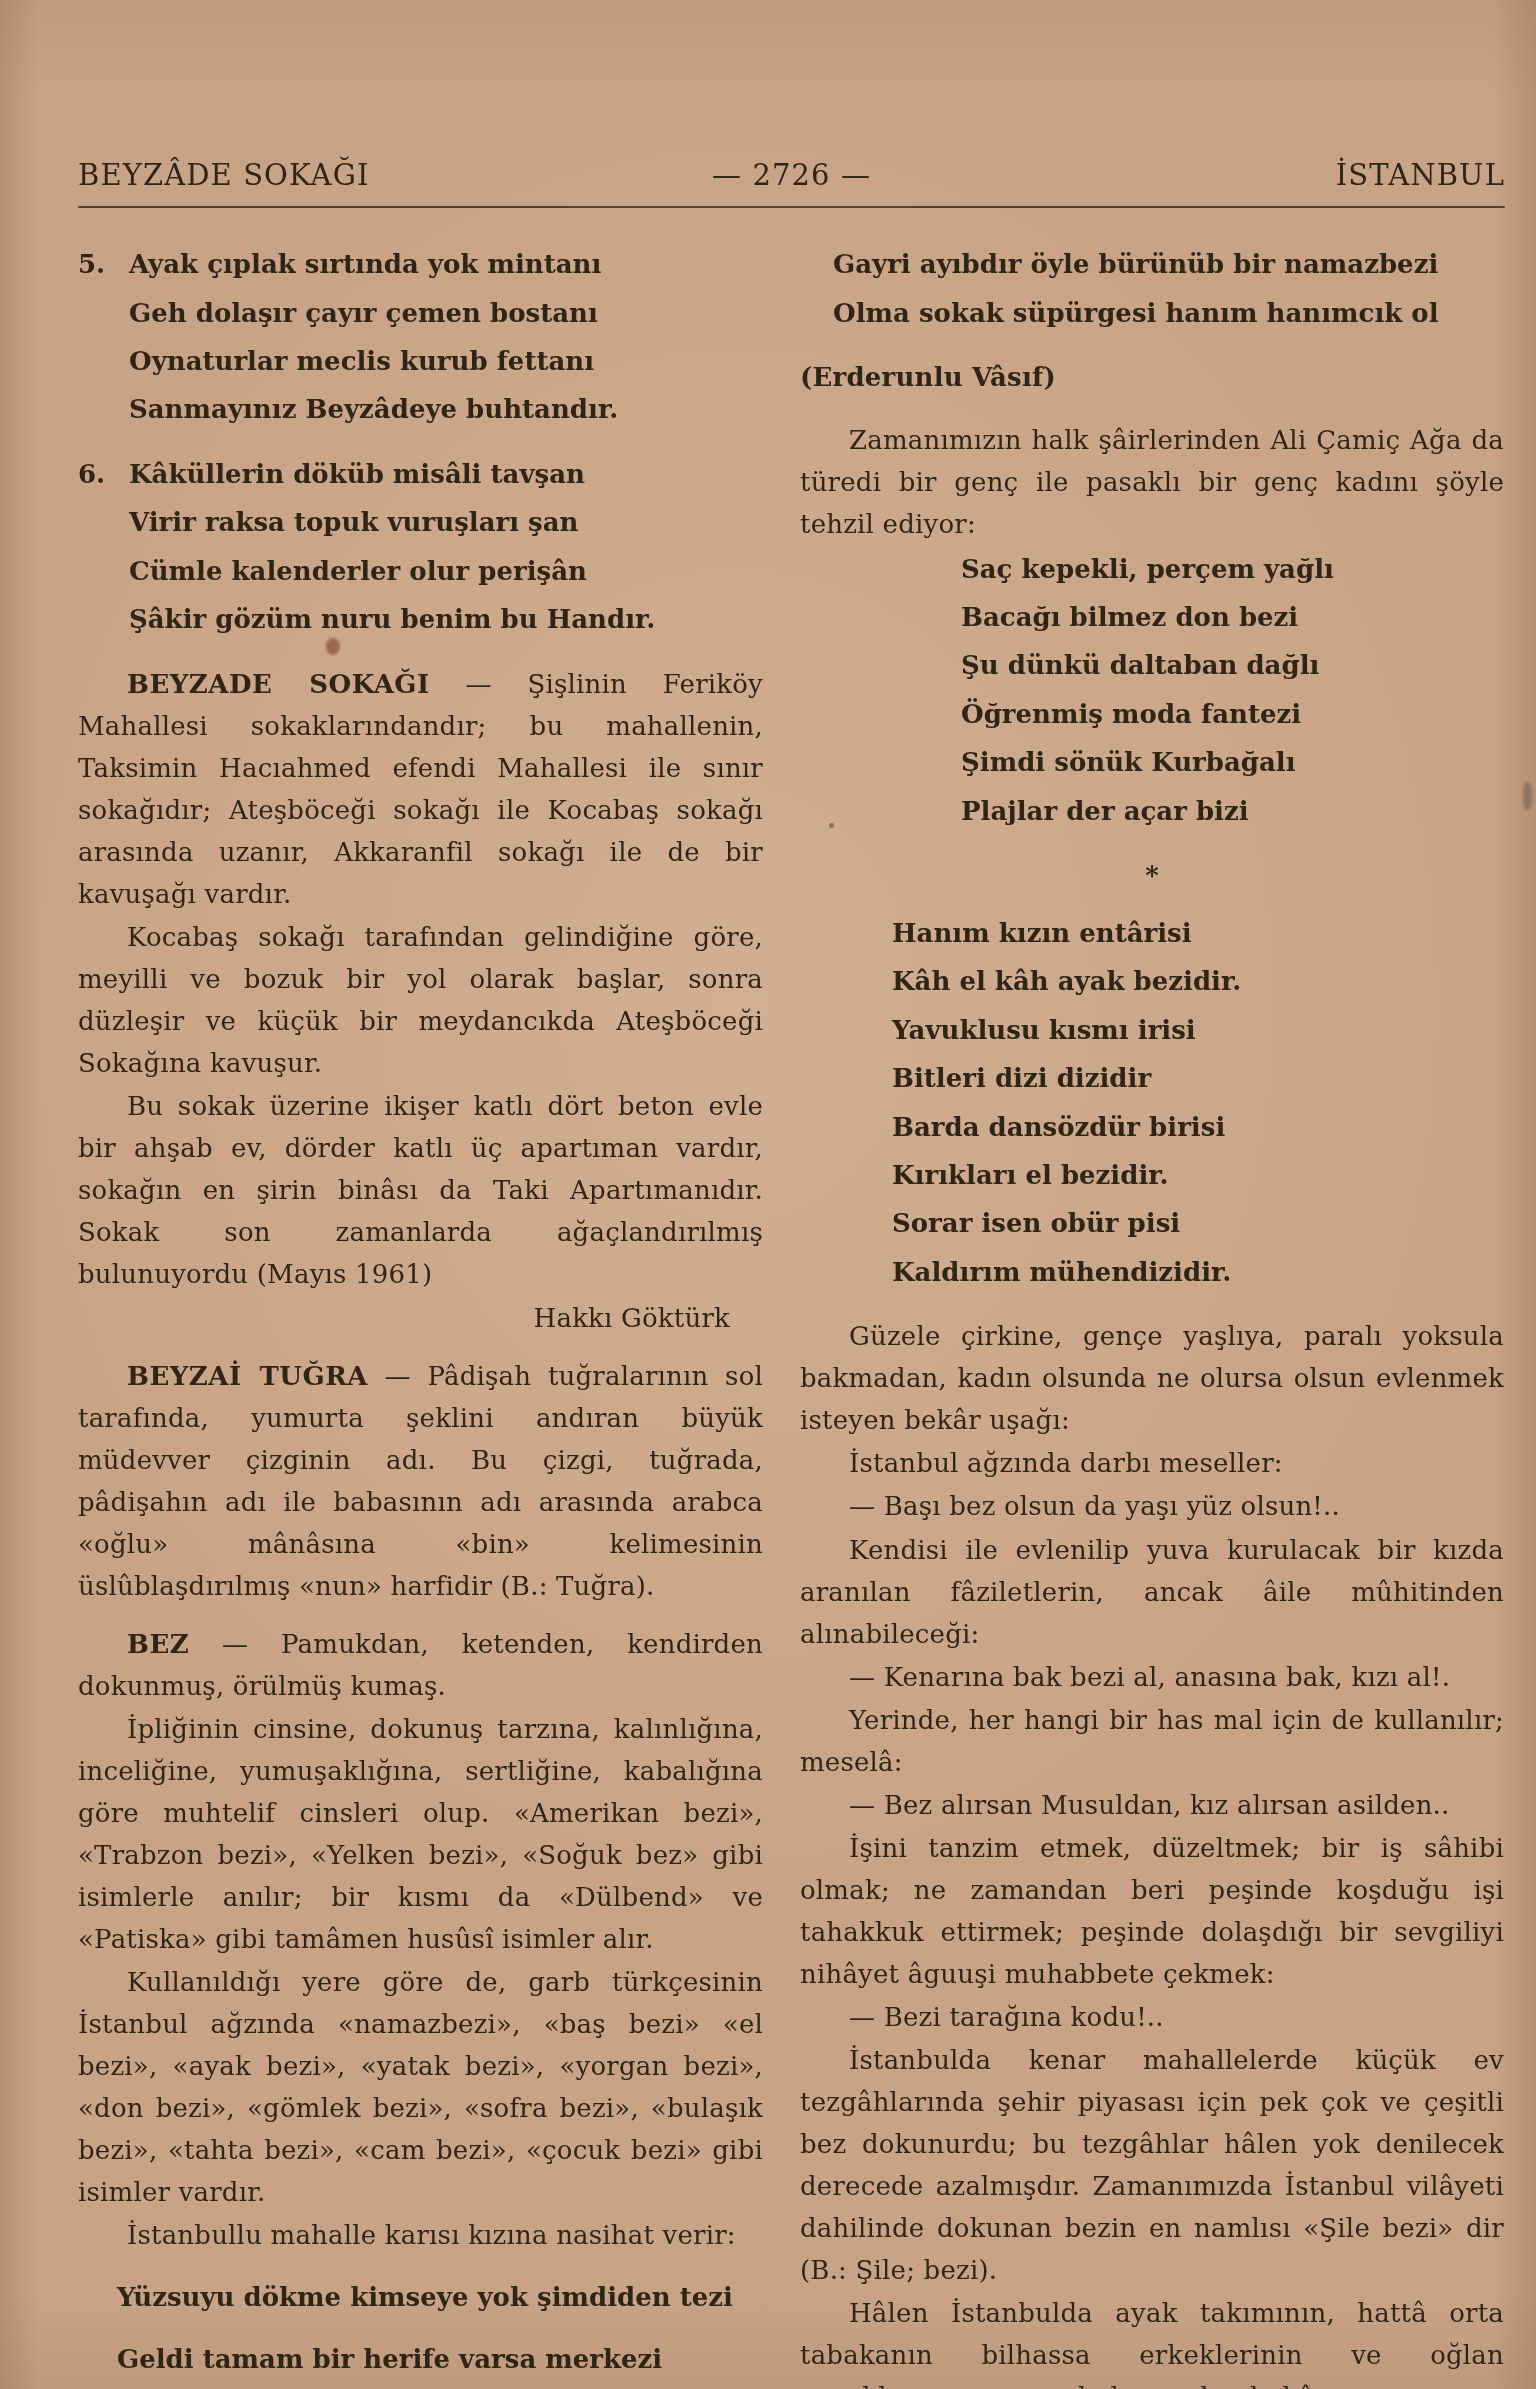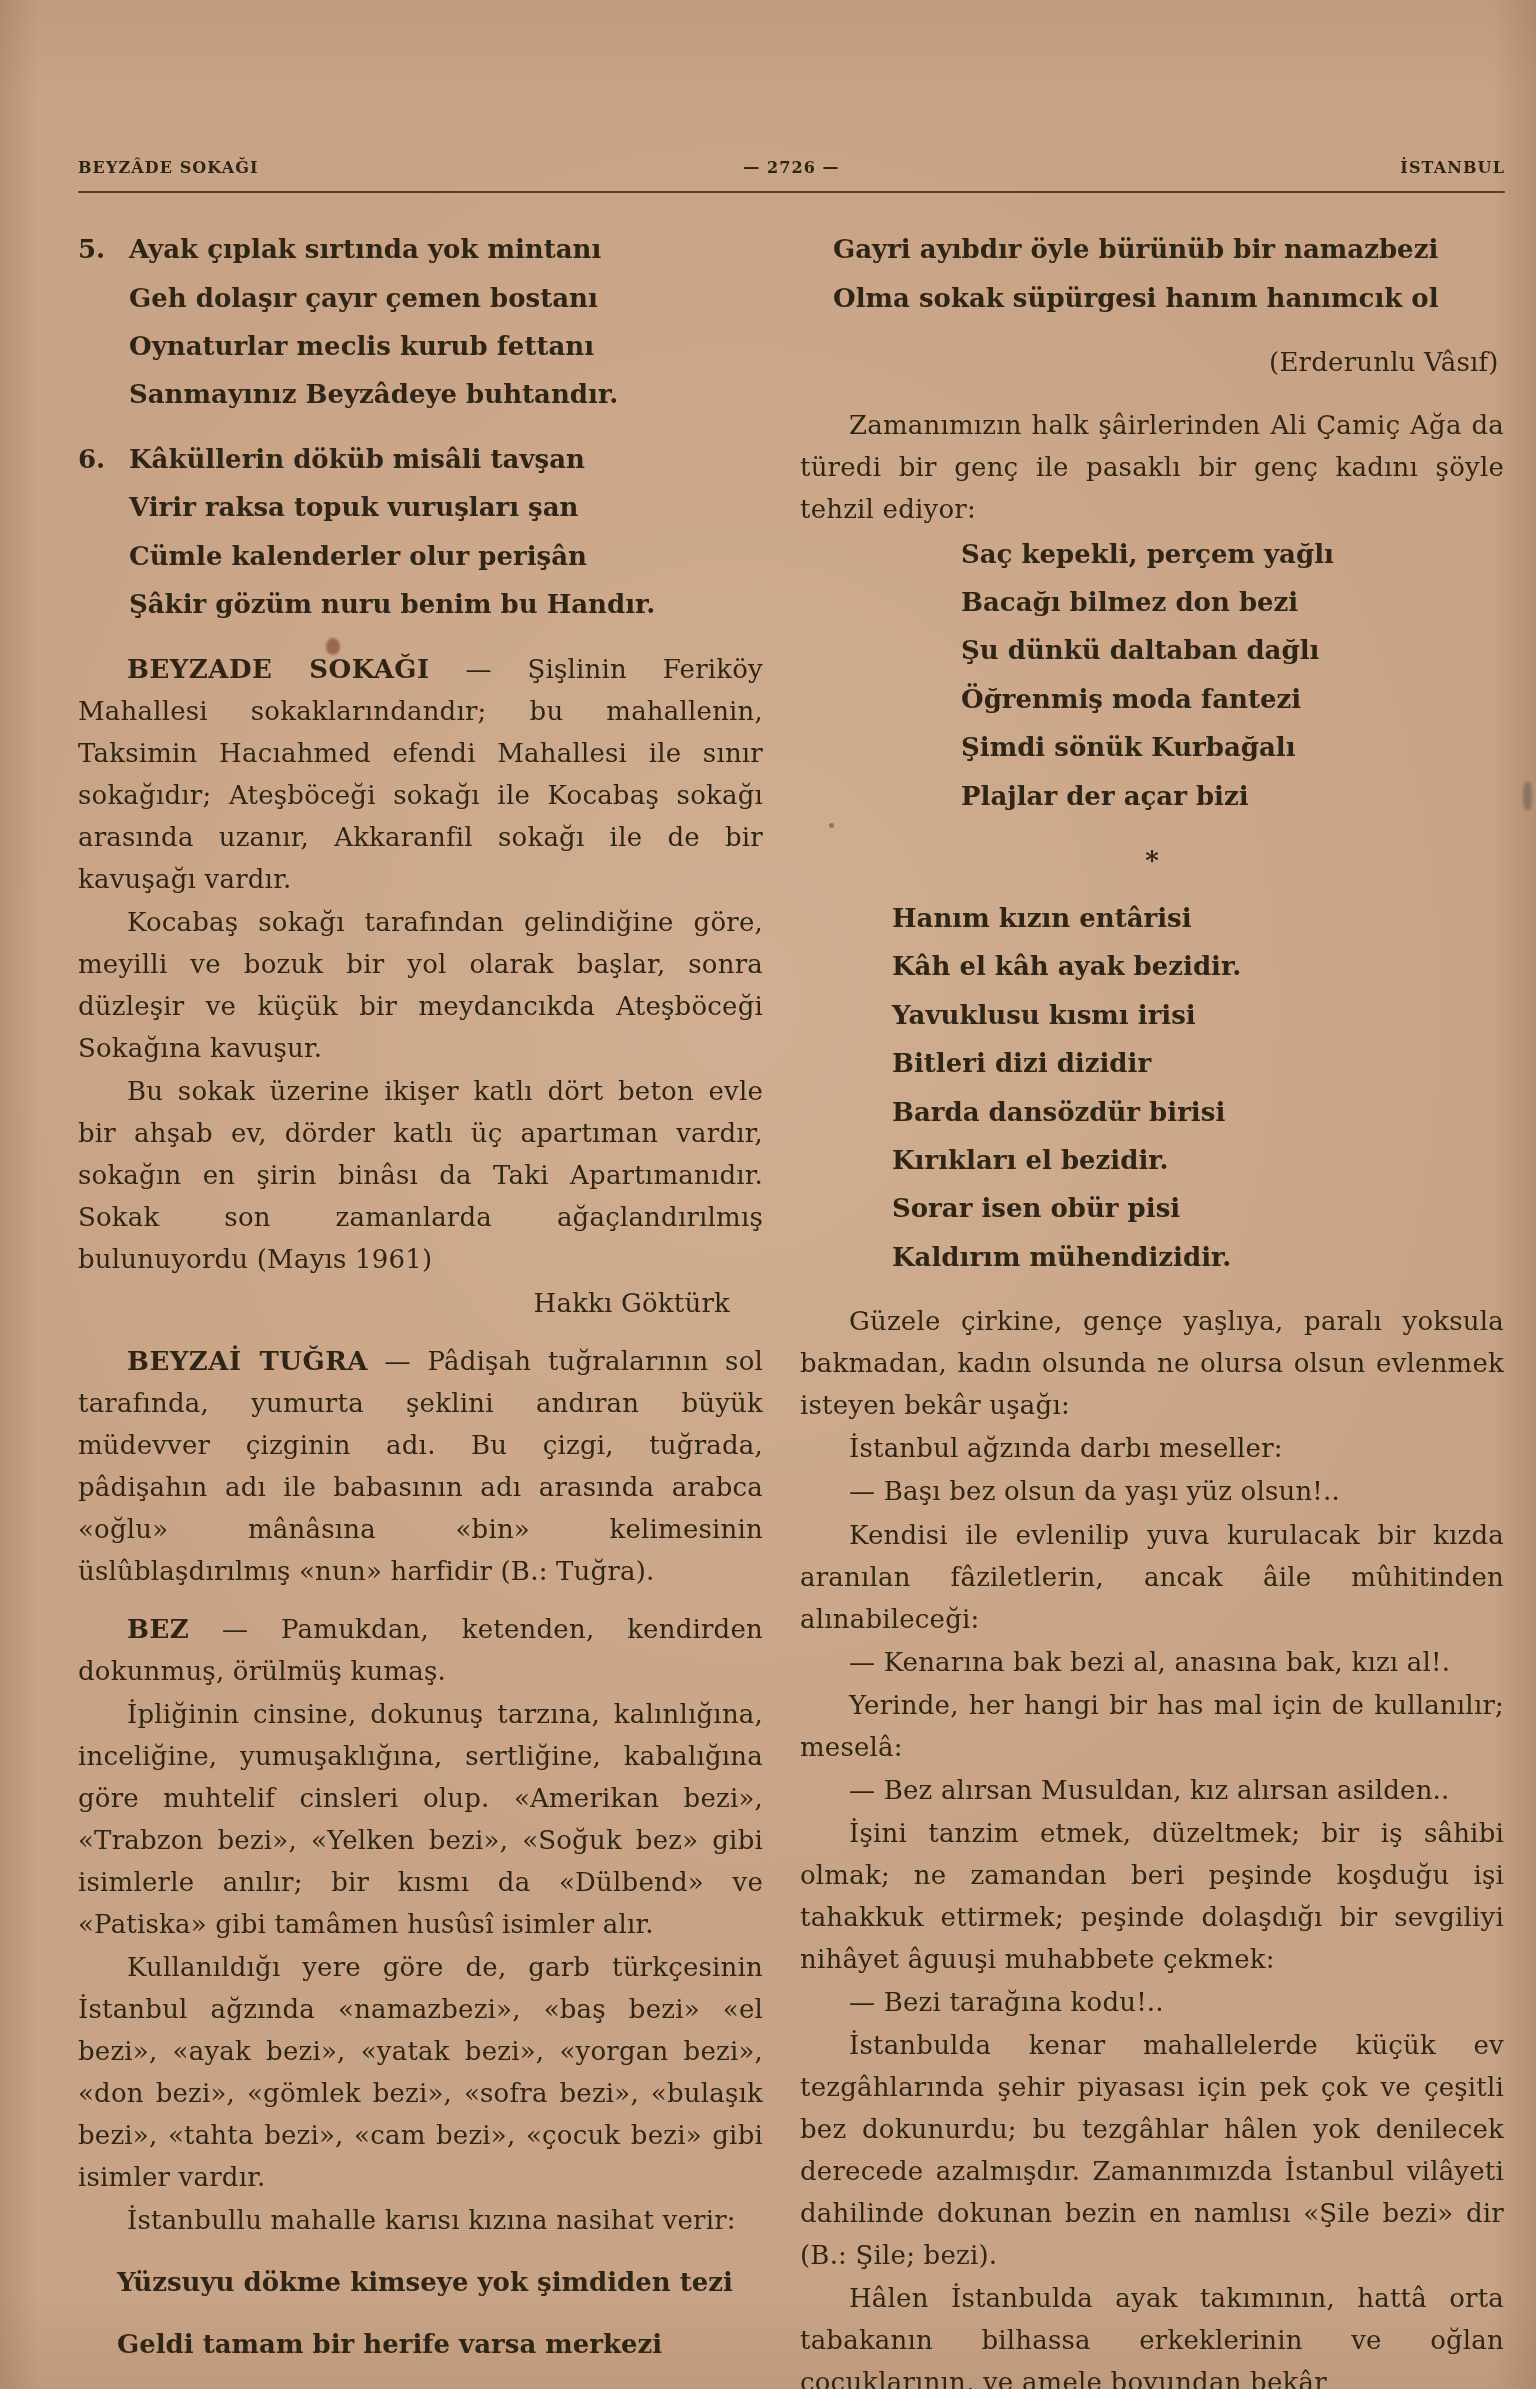--- a/index.html
+++ b/index.html
@@ -12,21 +12,21 @@
     background-image:
       radial-gradient(ellipse 70% 55% at 48% 42%, rgba(255,236,212,0.16), rgba(0,0,0,0) 70%),
       linear-gradient(90deg, rgba(110,74,48,0.20) 0%, rgba(0,0,0,0) 2.5%, rgba(0,0,0,0) 97%, rgba(110,74,48,0.22) 100%),
       linear-gradient(180deg, rgba(120,82,54,0.10) 0%, rgba(0,0,0,0) 4%, rgba(0,0,0,0) 96%, rgba(120,82,54,0.12) 100%);
     color:#2f2517;
     font-family:"DejaVu Serif","Liberation Serif",serif;
     overflow:hidden;
   }
   .running-head {
     display:grid; grid-template-columns:1fr auto 1fr; align-items:baseline;
-    font-weight:bold; font-size:16px; letter-spacing:1.1px;
+    font-weight:normal; font-size:29px; letter-spacing:1.1px;
   }
   .running-head .rh-left  { justify-self:start; }
   .running-head .rh-mid   { justify-self:center; }
   .running-head .rh-right { justify-self:end; }
   .rule { height:2.1px; background:#352a1c; opacity:.82; margin-top:14px; border-radius:1.6px; }
   .columns {
     display:grid; grid-template-columns:685px 704px; column-gap:37px;
     margin-top:33px; font-size:26px; line-height:42px;
   }
   .col { min-width:0; }
@@ -34,21 +34,21 @@
   .entry { margin-top:16px; }
   .headword { font-weight:bold; letter-spacing:0.5px; }
   .stanza { font-weight:bold; margin:2.1px 0 22.5px 0; }
   .stanza .vline { margin-bottom:6.4px; }
   .vline { position:relative; padding-left:51px; text-indent:0; text-align:left; }
   .vnum { position:absolute; left:0; top:0; }
   .stanza-r1 .vline { padding-left:33px; }
   .stanza-r2 .vline { padding-left:161px; }
   .stanza-r3 .vline { padding-left:92px; }
   .stanza-bez .vline { padding-left:39px;margin-top:20px; }
-  .attribution { text-align:right; font-weight:normal; text-indent:0; padding-right:5.4px; margin:8.6px 0 21.4px 0; }
+  .attribution { text-align:left; font-weight:bold; text-indent:0; padding-right:5.4px; margin:8.6px 0 21.4px 0; }
   .signature  { text-align:right; font-weight:normal; text-indent:0; padding-right:33px; margin:2.1px 0 13px 0; }
   .sep { text-align:center; font-weight:bold; text-indent:0; margin:15px 0 16px 0; letter-spacing:0; }
   .speck { position:absolute; border-radius:50%; pointer-events:none; }
   .speck-a { left:326px; top:638px; width:14px; height:17px; background:rgba(116,52,28,0.55); filter:blur(1.1px); }
   .speck-b { left:1523px; top:782px; width:8.6px; height:28px; background:rgba(70,66,60,0.38); filter:blur(1.6px); border-radius:40%; }
   .speck-c { left:829px; top:823px; width:5.4px; height:5.4px; background:rgba(60,45,30,0.45); filter:blur(0.5px); }
 </style>
 </head>
 <body>
 

